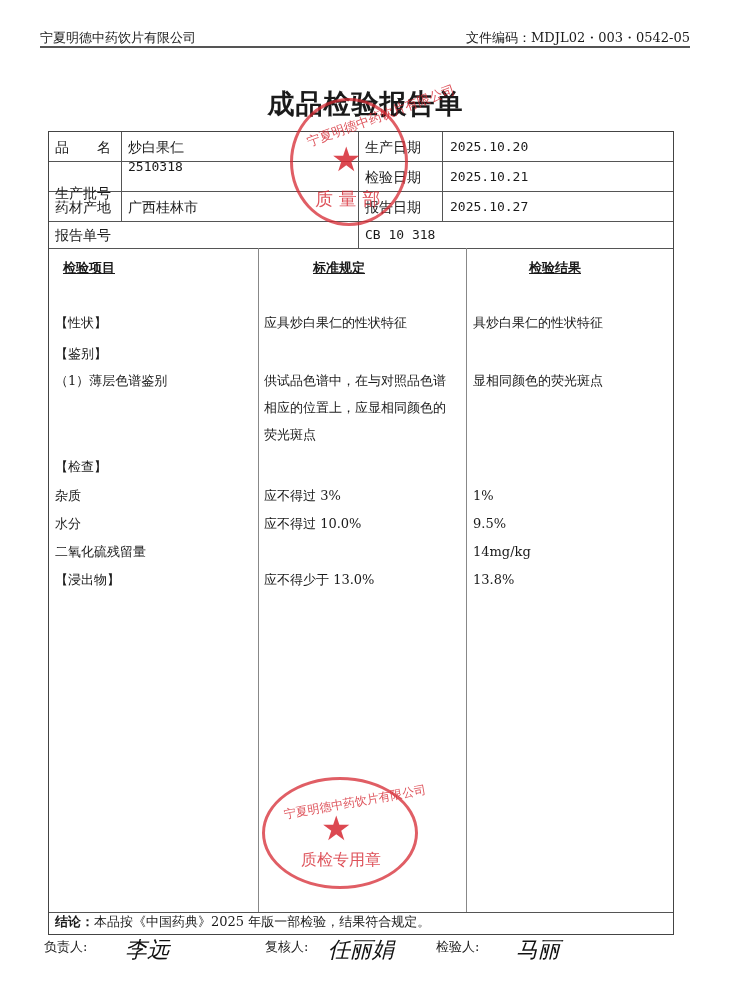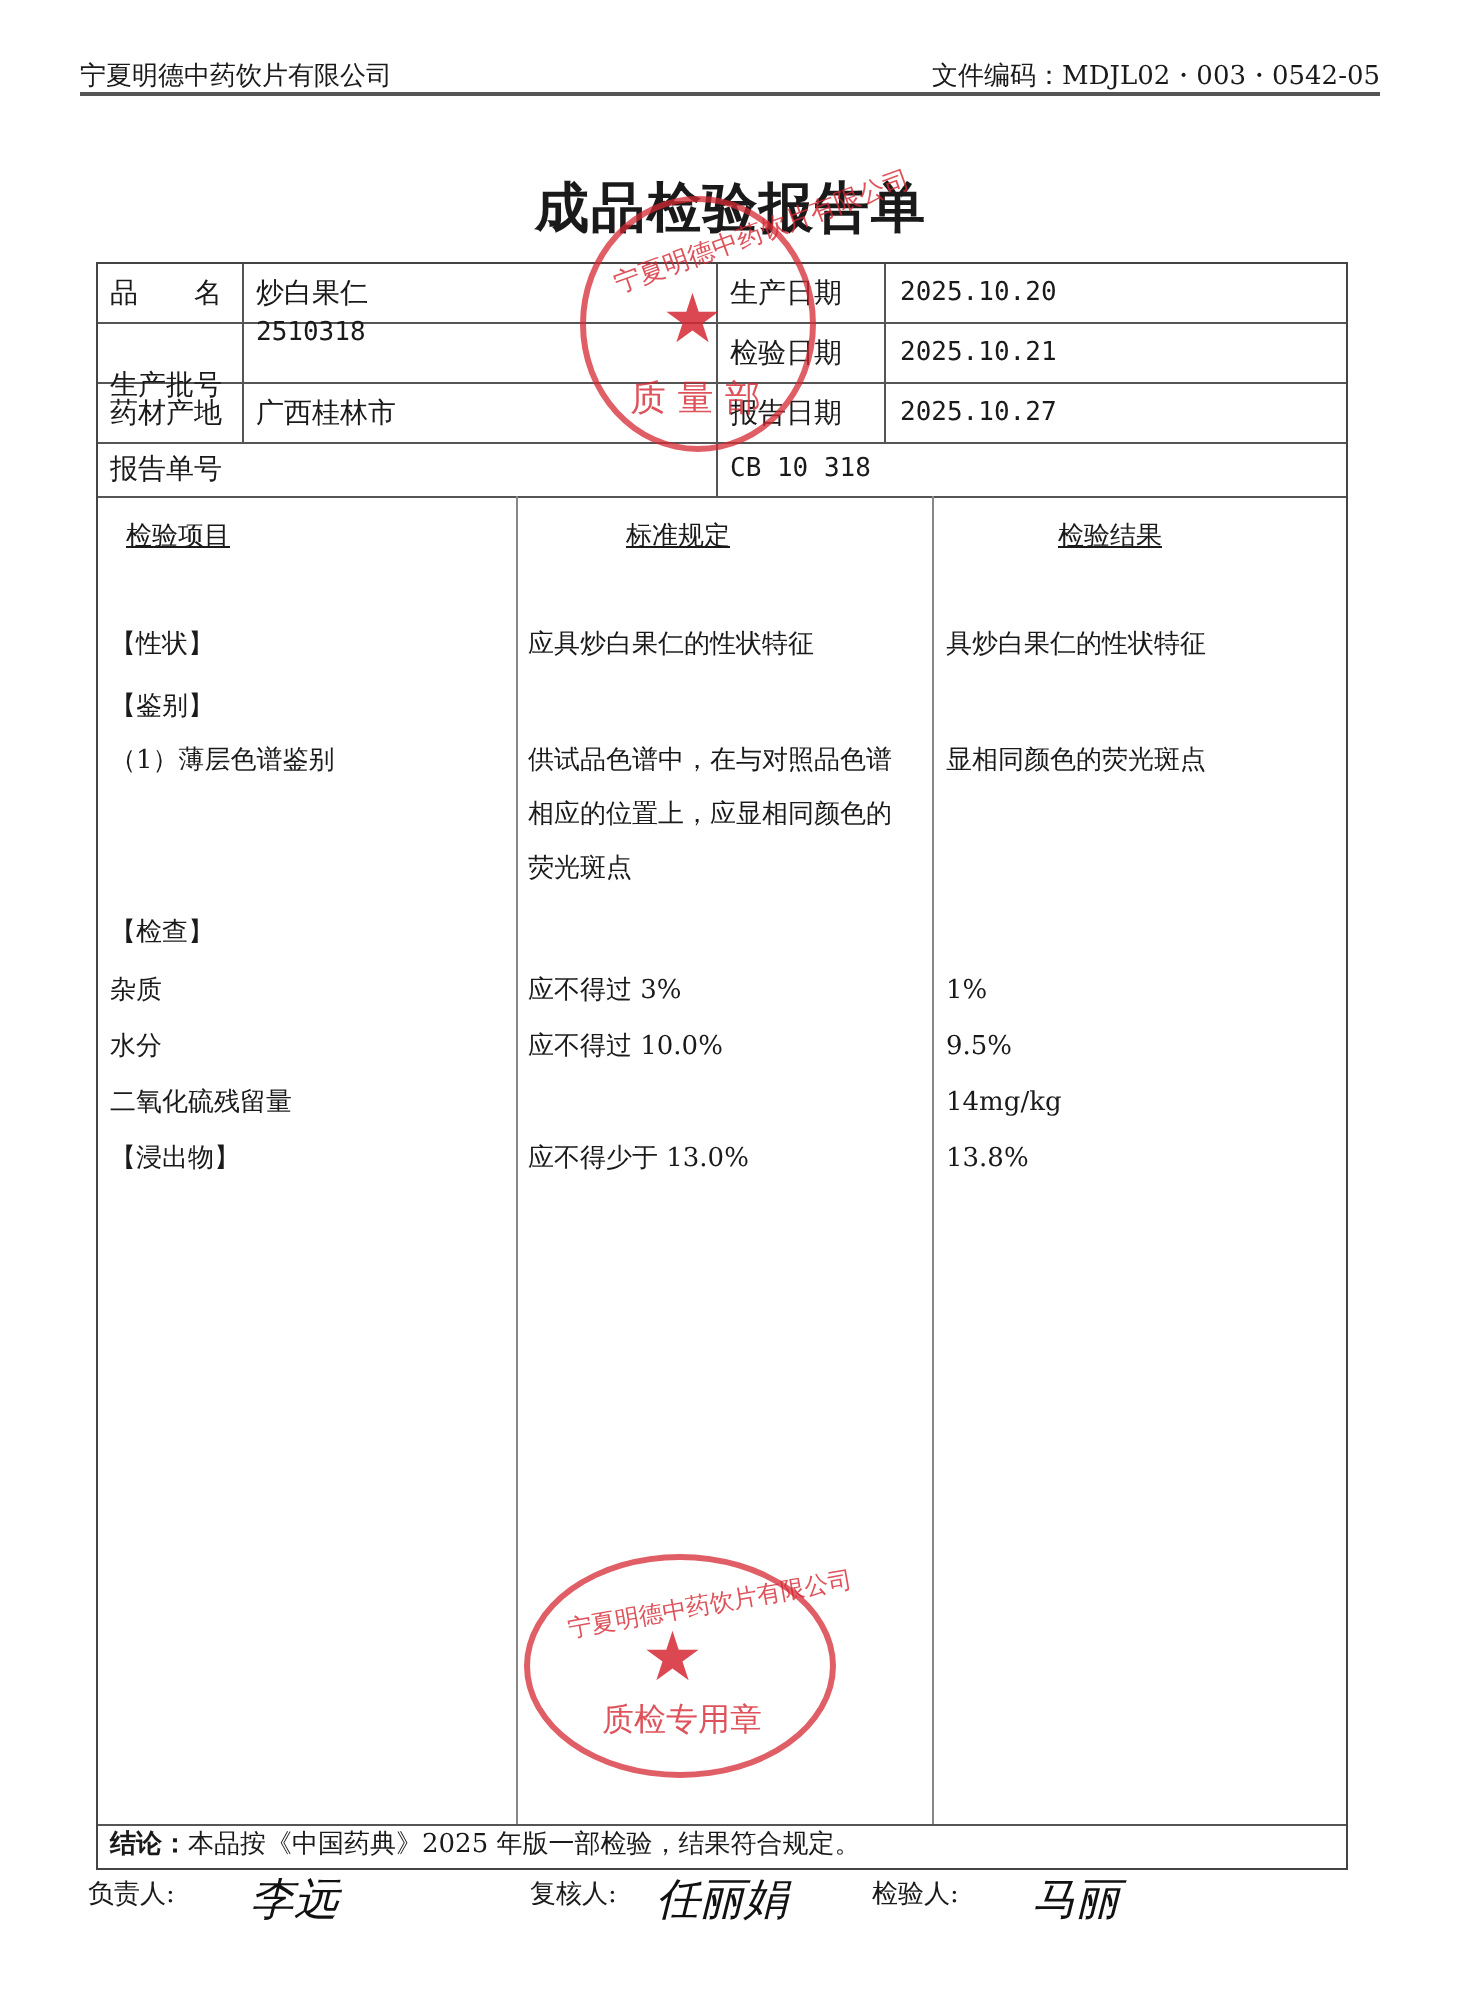--- a/index.html
+++ b/index.html
@@ -9,21 +9,21 @@
     .hdr-right { position: absolute; right: 41px; top: 29px; font-size: 13px; }
     .hdr-rule { position: absolute; left: 40px; top: 46px; width: 650px; height: 0; border-top: 2px solid #555; }
     .title { position: absolute; left: 0; width: 731px; top: 86px; text-align: center;
              font-size: 27px; font-weight: bold; letter-spacing: 1px; }
     .table { position: absolute; left: 48px; top: 131px; width: 626px; height: 804px;
              border: 1px solid #444; box-sizing: border-box; }
     .hline { position: absolute; left: 0; height: 0; border-top: 1px solid #555; }
     .vline { position: absolute; width: 0; border-left: 1px solid #555; }
     .cell { position: absolute; font-size: 14px; line-height: 30px; white-space: nowrap; }
     .mono { font-family: "DejaVu Sans Mono", "Liberation Mono", monospace; font-size: 13px; }
-    .colhead { position: absolute; top: 127px; font-size: 13px; text-decoration: underline; }
+    .colhead { position: absolute; top: 127px; font-size: 13px; text-decoration: underline; font-weight: bold; }
     .body-text { position: absolute; font-size: 13px; line-height: 27px; white-space: nowrap; }
     .std-text { position: absolute; font-size: 13px; line-height: 27px; width: 200px; white-space: normal; }
     .conclusion { position: absolute; left: 6px; top: 781px; font-size: 13px; }
     .conclusion b { font-weight: bold; }
     .sig { position: absolute; top: 938px; font-size: 13px; }
     .signature { position: absolute; top: 935px; font-family: "DejaVu Serif", serif; font-size: 22px; font-style: italic; color: #111; }
     .stamp-round { position: absolute; border: 3px solid rgba(214,40,50,0.75); border-radius: 50%; color: rgba(214,40,50,0.8); }
     .stamp-star { position: absolute; color: rgba(214,40,50,0.85); }
     .stamp-text { position: absolute; color: rgba(214,40,50,0.8); white-space: nowrap; }
   </style>

